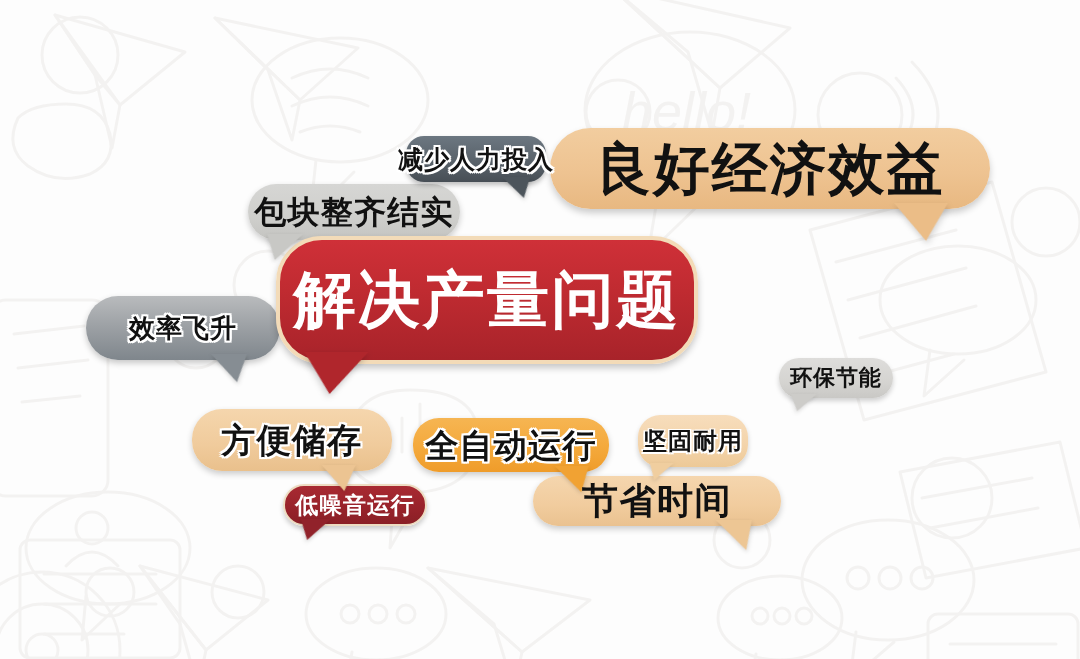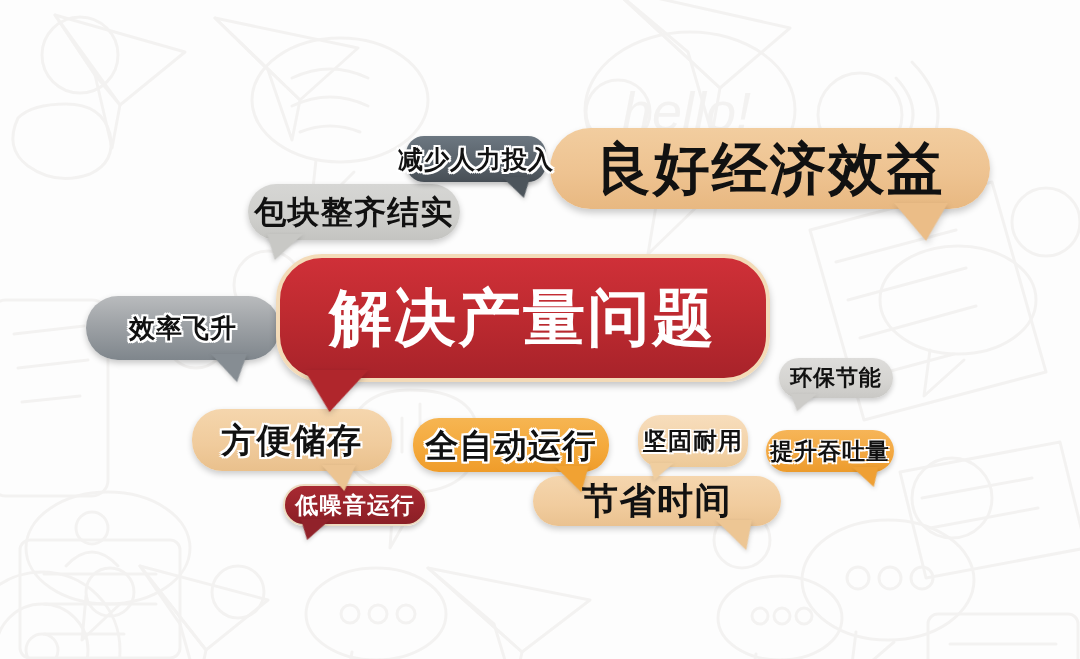--- a/index.html
+++ b/index.html
@@ -427,21 +427,21 @@
     </div>
   </div>
 
   <div class="bubble" id="b-eff" style="left:86px; top:296px; width:194px; height:64px;">
     <div class="body">
       <span class="tail"></span>
       <span class="label outline-black">效率飞升</span>
     </div>
   </div>
 
-  <div class="bubble" id="b-hero" style="left:276px; top:254px; width:494px; height:128px;">
+  <div class="bubble" id="b-hero" style="left:276px; top:236px; width:422px; height:128px;">
     <div class="body">
       <span class="tail"></span>
       <span class="label plain-white">解决产量问题</span>
     </div>
   </div>
 
 
   <div class="bubble" id="b-eco" style="left:779px; top:358px; width:114px; height:40px;">
     <div class="body">
       <span class="tail"></span>
@@ -463,26 +463,20 @@
     </div>
   </div>
 
   <div class="bubble" id="b-durable" style="left:638px; top:415px; width:110px; height:52px;">
     <div class="body">
       <span class="tail"></span>
       <span class="label outline-white-sm">坚固耐用</span>
     </div>
   </div>
 
-  <div class="bubble" id="b-throughput" style="left:766px; top:430px; width:128px; height:42px;">
-    <div class="body">
-      <span class="tail"></span>
-      <span class="label outline-white-sm">提升吞吐量</span>
-    </div>
-  </div>
 
   <div class="bubble" id="b-time" style="left:533px; top:476px; width:248px; height:50px;">
     <div class="body">
       <span class="tail"></span>
       <span class="label plain-black">节省时间</span>
     </div>
   </div>
 
   <div class="bubble" id="b-quiet" style="left:283px; top:484px; width:144px; height:42px;">
     <div class="body">

